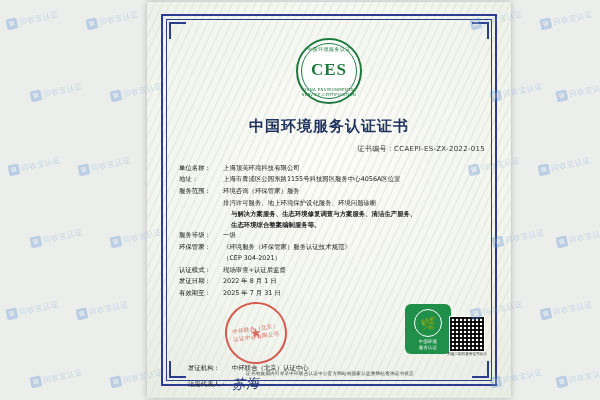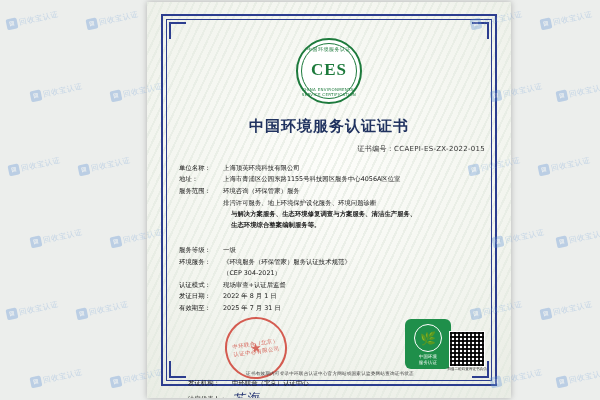--- a/index.html
+++ b/index.html
@@ -471,26 +471,26 @@
           <div class="lbl">服务范围：</div>
           <div class="val">环境咨询（环保管家）服务</div>
         </div>
 
         <div class="scope-lines">
           <div>排污许可服务、地上环境保护设化服务、环境问题诊断</div>
           <div class="sub-indent">与解决方案服务、生态环境修复调查与方案服务、清洁生产服务、</div>
           <div class="sub-indent">生态环境综合整案编制服务等。</div>
         </div>
 
-        <div class="row" style="margin-top:16px">
+        <div class="row" style="margin-top:1px">
           <div class="lbl">服务等级：</div>
           <div class="val">一级</div>
         </div>
         <div class="row">
-          <div class="lbl">环境服务：</div>
+          <div class="lbl">环保管家：</div>
           <div class="val">《环境服务（环保管家）服务认证技术规范》</div>
         </div>
         <div class="row">
           <div class="lbl"></div>
           <div class="val">（CEP 304-2021）</div>
         </div>
         <div class="row">
           <div class="lbl">认证模式：</div>
           <div class="val">现场审查+认证后监督</div>
         </div>

